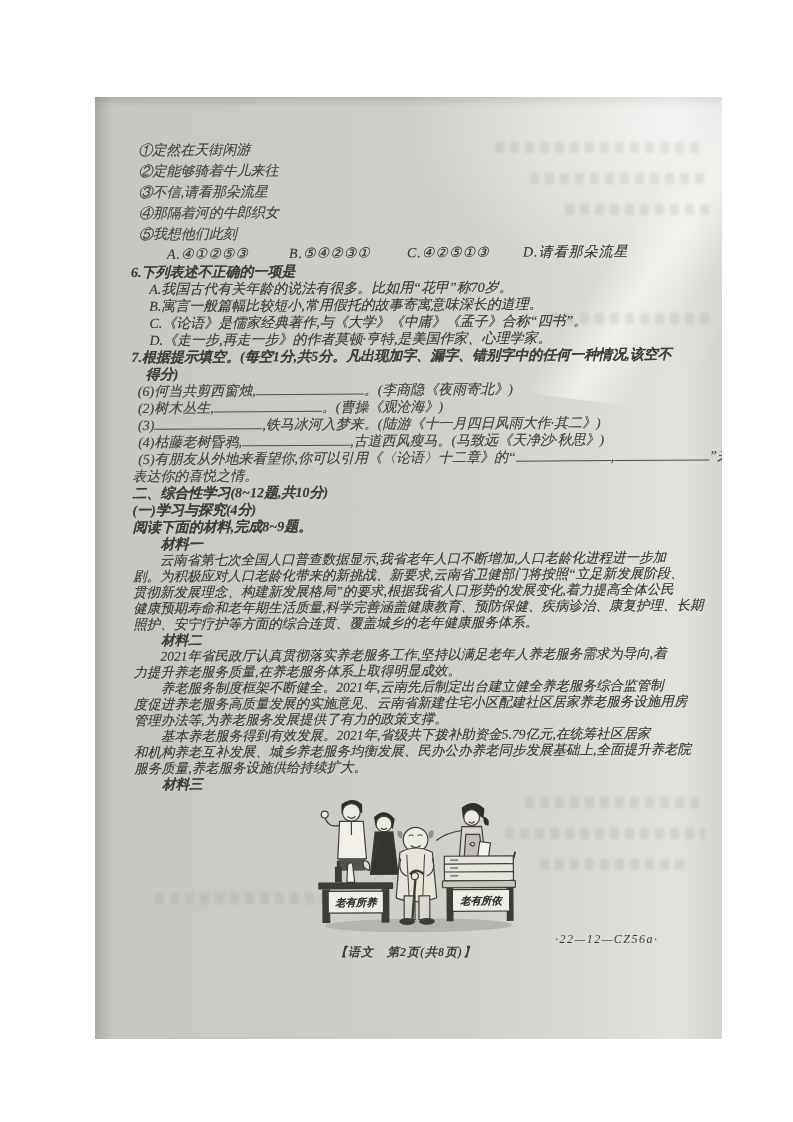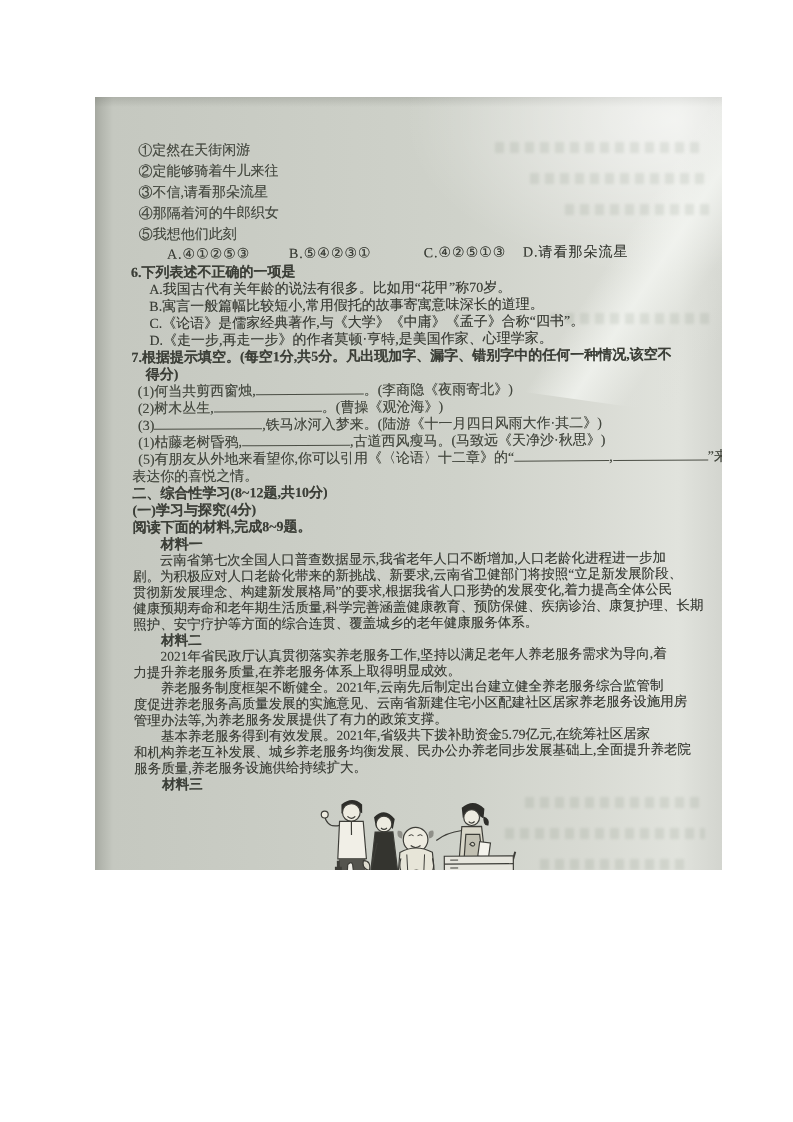--- a/index.html
+++ b/index.html
@@ -3,27 +3,28 @@
 <meta charset="utf-8">
 <style>
   html,body{margin:0;padding:0;}
   body{
     width:793px;height:1122px;overflow:hidden;background:#ffffff;
     font-family:"Liberation Serif","DejaVu Serif",serif;
     position:relative;
   }
   
   .photo{
-    position:absolute;left:95px;top:97px;width:627px;height:773px;
+    position:absolute;left:95px;top:97px;width:627px;height:942px;
     background:
       radial-gradient(430px 250px at 92% 3%, rgba(255,255,255,0.60), rgba(255,255,255,0) 62%),
       linear-gradient(to bottom, rgba(96,99,92,0.22) 0px, rgba(96,99,92,0) 10px),
       linear-gradient(to right, #a6a9a1 0px, #b4b7af 7px, #c5c8c0 18px, #cbcec6 36%,
                       #cfd2ca 58%, #d8dad3 78%, #e1e3dd 93%, #d3d5cf 100%);
     overflow:hidden;
+    font-style:italic;
   }
   .fold{
     position:absolute;right:-30px;top:-20px;width:220px;height:330px;
     background:linear-gradient(115deg, rgba(255,255,255,0) 45%, rgba(244,246,242,0.75) 58%, rgba(222,224,218,0.4) 72%, rgba(255,255,255,0) 85%);
     transform:rotate(8deg);
   }
   
   .smudge{
     position:absolute;height:11px;opacity:0.13;filter:blur(1.6px);
     background:repeating-linear-gradient(90deg, rgba(84,100,78,0.85) 0 9px, rgba(84,100,78,0) 9px 15px);
@@ -35,21 +36,21 @@
     text-shadow:0 0 0.6px rgba(59,62,55,0.55);
     transform:rotate(-0.35deg);transform-origin:0 0;
   }
   .content div{white-space:nowrap;}
   .g-items{margin-top:43px;line-height:21px;}
   .g-items .poem{padding-left:8px;color:#474b42;}
   .opt5{line-height:19px;padding-left:20px;letter-spacing:1px;}
   .opt5 span{display:inline-block;}
   .opt5 span:nth-child(1){width:122px;margin-left:16px;}
   .opt5 span:nth-child(2){width:118px;}
-  .opt5 span:nth-child(3){width:116px;text-align:center;}
+  .opt5 span:nth-child(3){width:116px;}
   .g-q{line-height:17px;}
   .g-q .stem{font-weight:600;}
   .g-q .abcd{padding-left:18px;}
   .g-q .wrap2{padding-left:14px;font-weight:600;}
   .g-q .fitem{padding-left:6px;color:#44483f;}
   .g-q .fwrap{padding-left:0px;color:#44483f;}
   .g-q .sect{font-weight:700;}
   .g-mat{line-height:16px;font-size:13.5px;}
   .g-mat .mlabel{padding-left:28px;font-weight:700;}
   .blank{display:inline-block;border-bottom:1px solid #4a4d44;height:12px;vertical-align:baseline;}
@@ -97,30 +98,30 @@
           <div class="abcd">A.我国古代有关年龄的说法有很多。比如用“花甲”称70岁。</div>
           <div class="abcd">B.寓言一般篇幅比较短小,常用假托的故事寄寓意味深长的道理。</div>
           <div class="abcd">C.《论语》是儒家经典著作,与《大学》《中庸》《孟子》合称“四书”。</div>
           <div class="abcd">D.《走一步,再走一步》的作者莫顿·亨特,是美国作家、心理学家。</div>
         </div>
 
       <div class="stem">7.根据提示填空。(每空1分,共5分。凡出现加字、漏字、错别字中的任何一种情况,该空不</div>
       <div class="wrap2">得分)</div>
 
       <div class="fitem">
-        <span>(1)何当共剪西窗烛,</span><span class="blank b110"></span><span>。(李商隐《夜雨寄北》)</span>
+        <span>(6)何当共剪西窗烛,</span><span class="blank b110"></span><span>。(李商隐《夜雨寄北》)</span>
       </div>
       <div class="fitem">
         <span>(2)树木丛生,</span><span class="blank b110"></span><span>。(曹操《观沧海》)</span>
       </div>
       <div class="fitem">
         <span>(3)</span><span class="blank b110"></span><span>,铁马冰河入梦来。(陆游《十一月四日风雨大作·其二》)</span>
       </div>
       <div class="fitem">
-        <span>(1)枯藤老树昏鸦,</span><span class="blank b110"></span><span>,古道西风瘦马。(马致远《天净沙·秋思》)</span>
+        <span>(4)枯藤老树昏鸦,</span><span class="blank b110"></span><span>,古道西风瘦马。(马致远《天净沙·秋思》)</span>
       </div>
       <div class="fitem">
         <span>(5)有朋友从外地来看望你,你可以引用《〈论语〉十二章》的“</span><span class="blank b95"></span><span>,</span><span class="blank b95"></span><span>”来</span>
       </div>
       <div class="fwrap">表达你的喜悦之情。</div>
 
       <div class="sect">二、综合性学习(8~12题,共10分)</div>
       <div class="sect">(一)学习与探究(4分)</div>
       <div class="sect">阅读下面的材料,完成8~9题。</div>
       <div class="mlabel" style="padding-left:28px;font-weight:700;">材料一</div>

